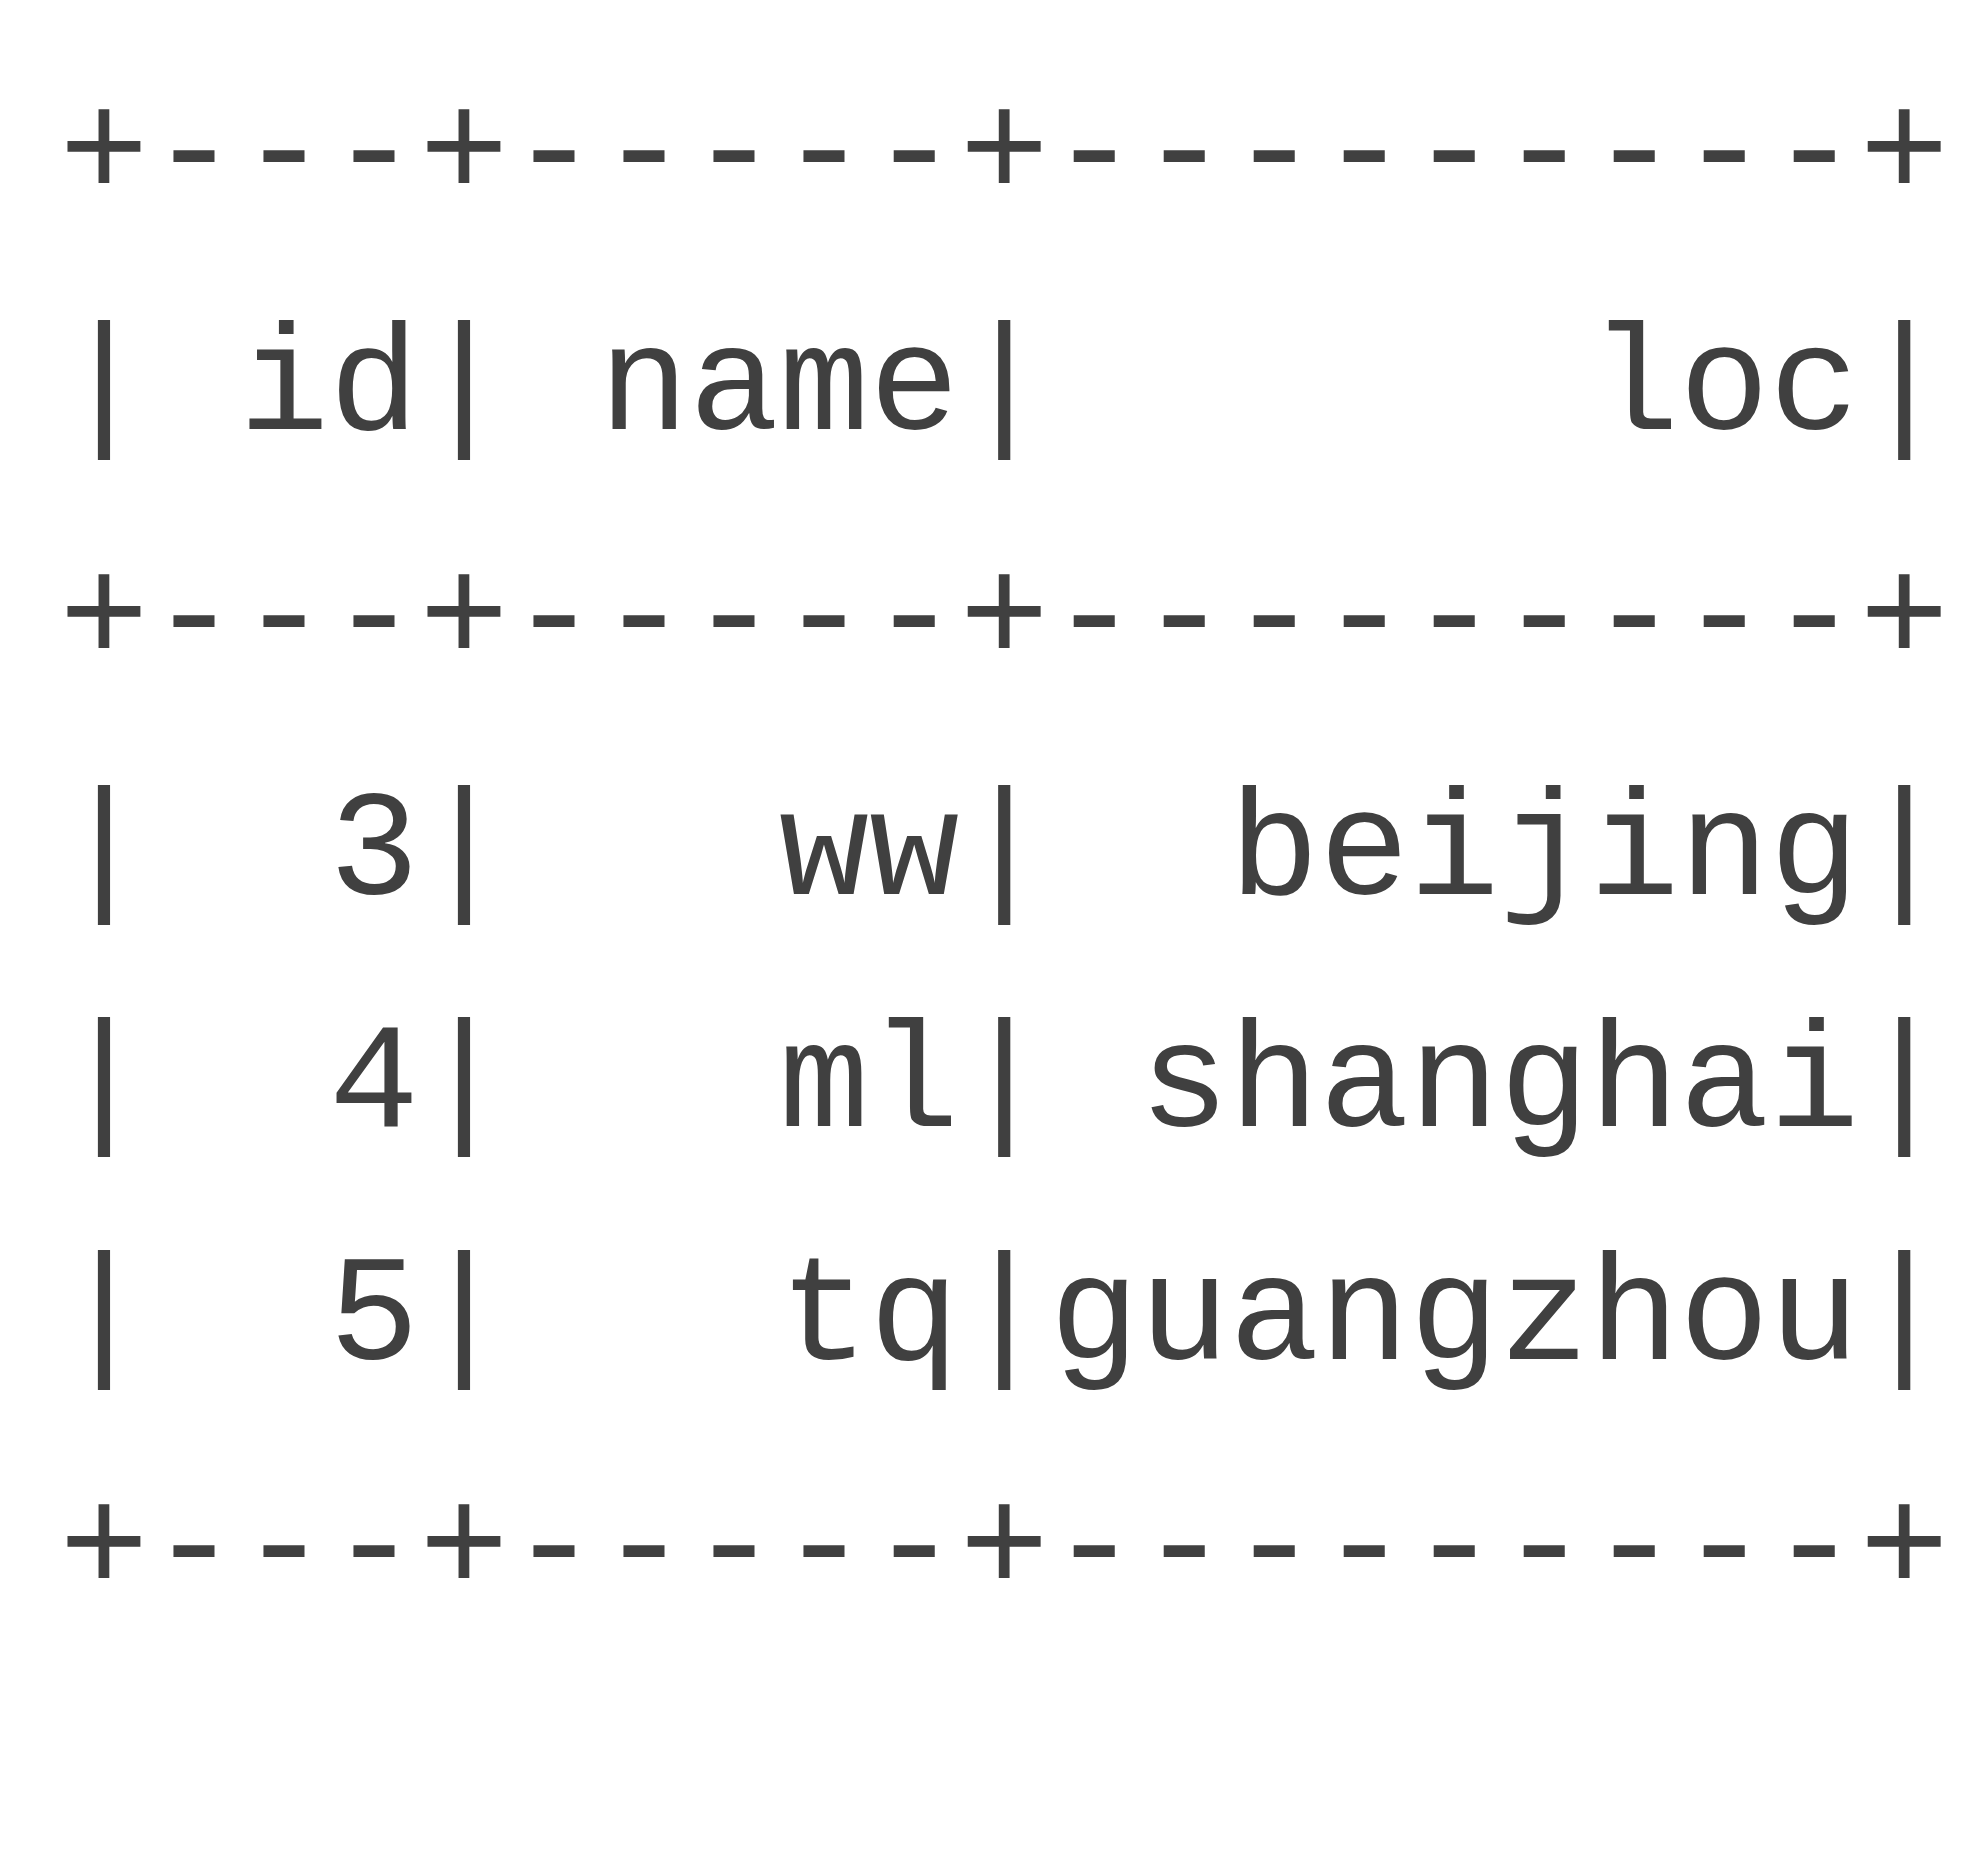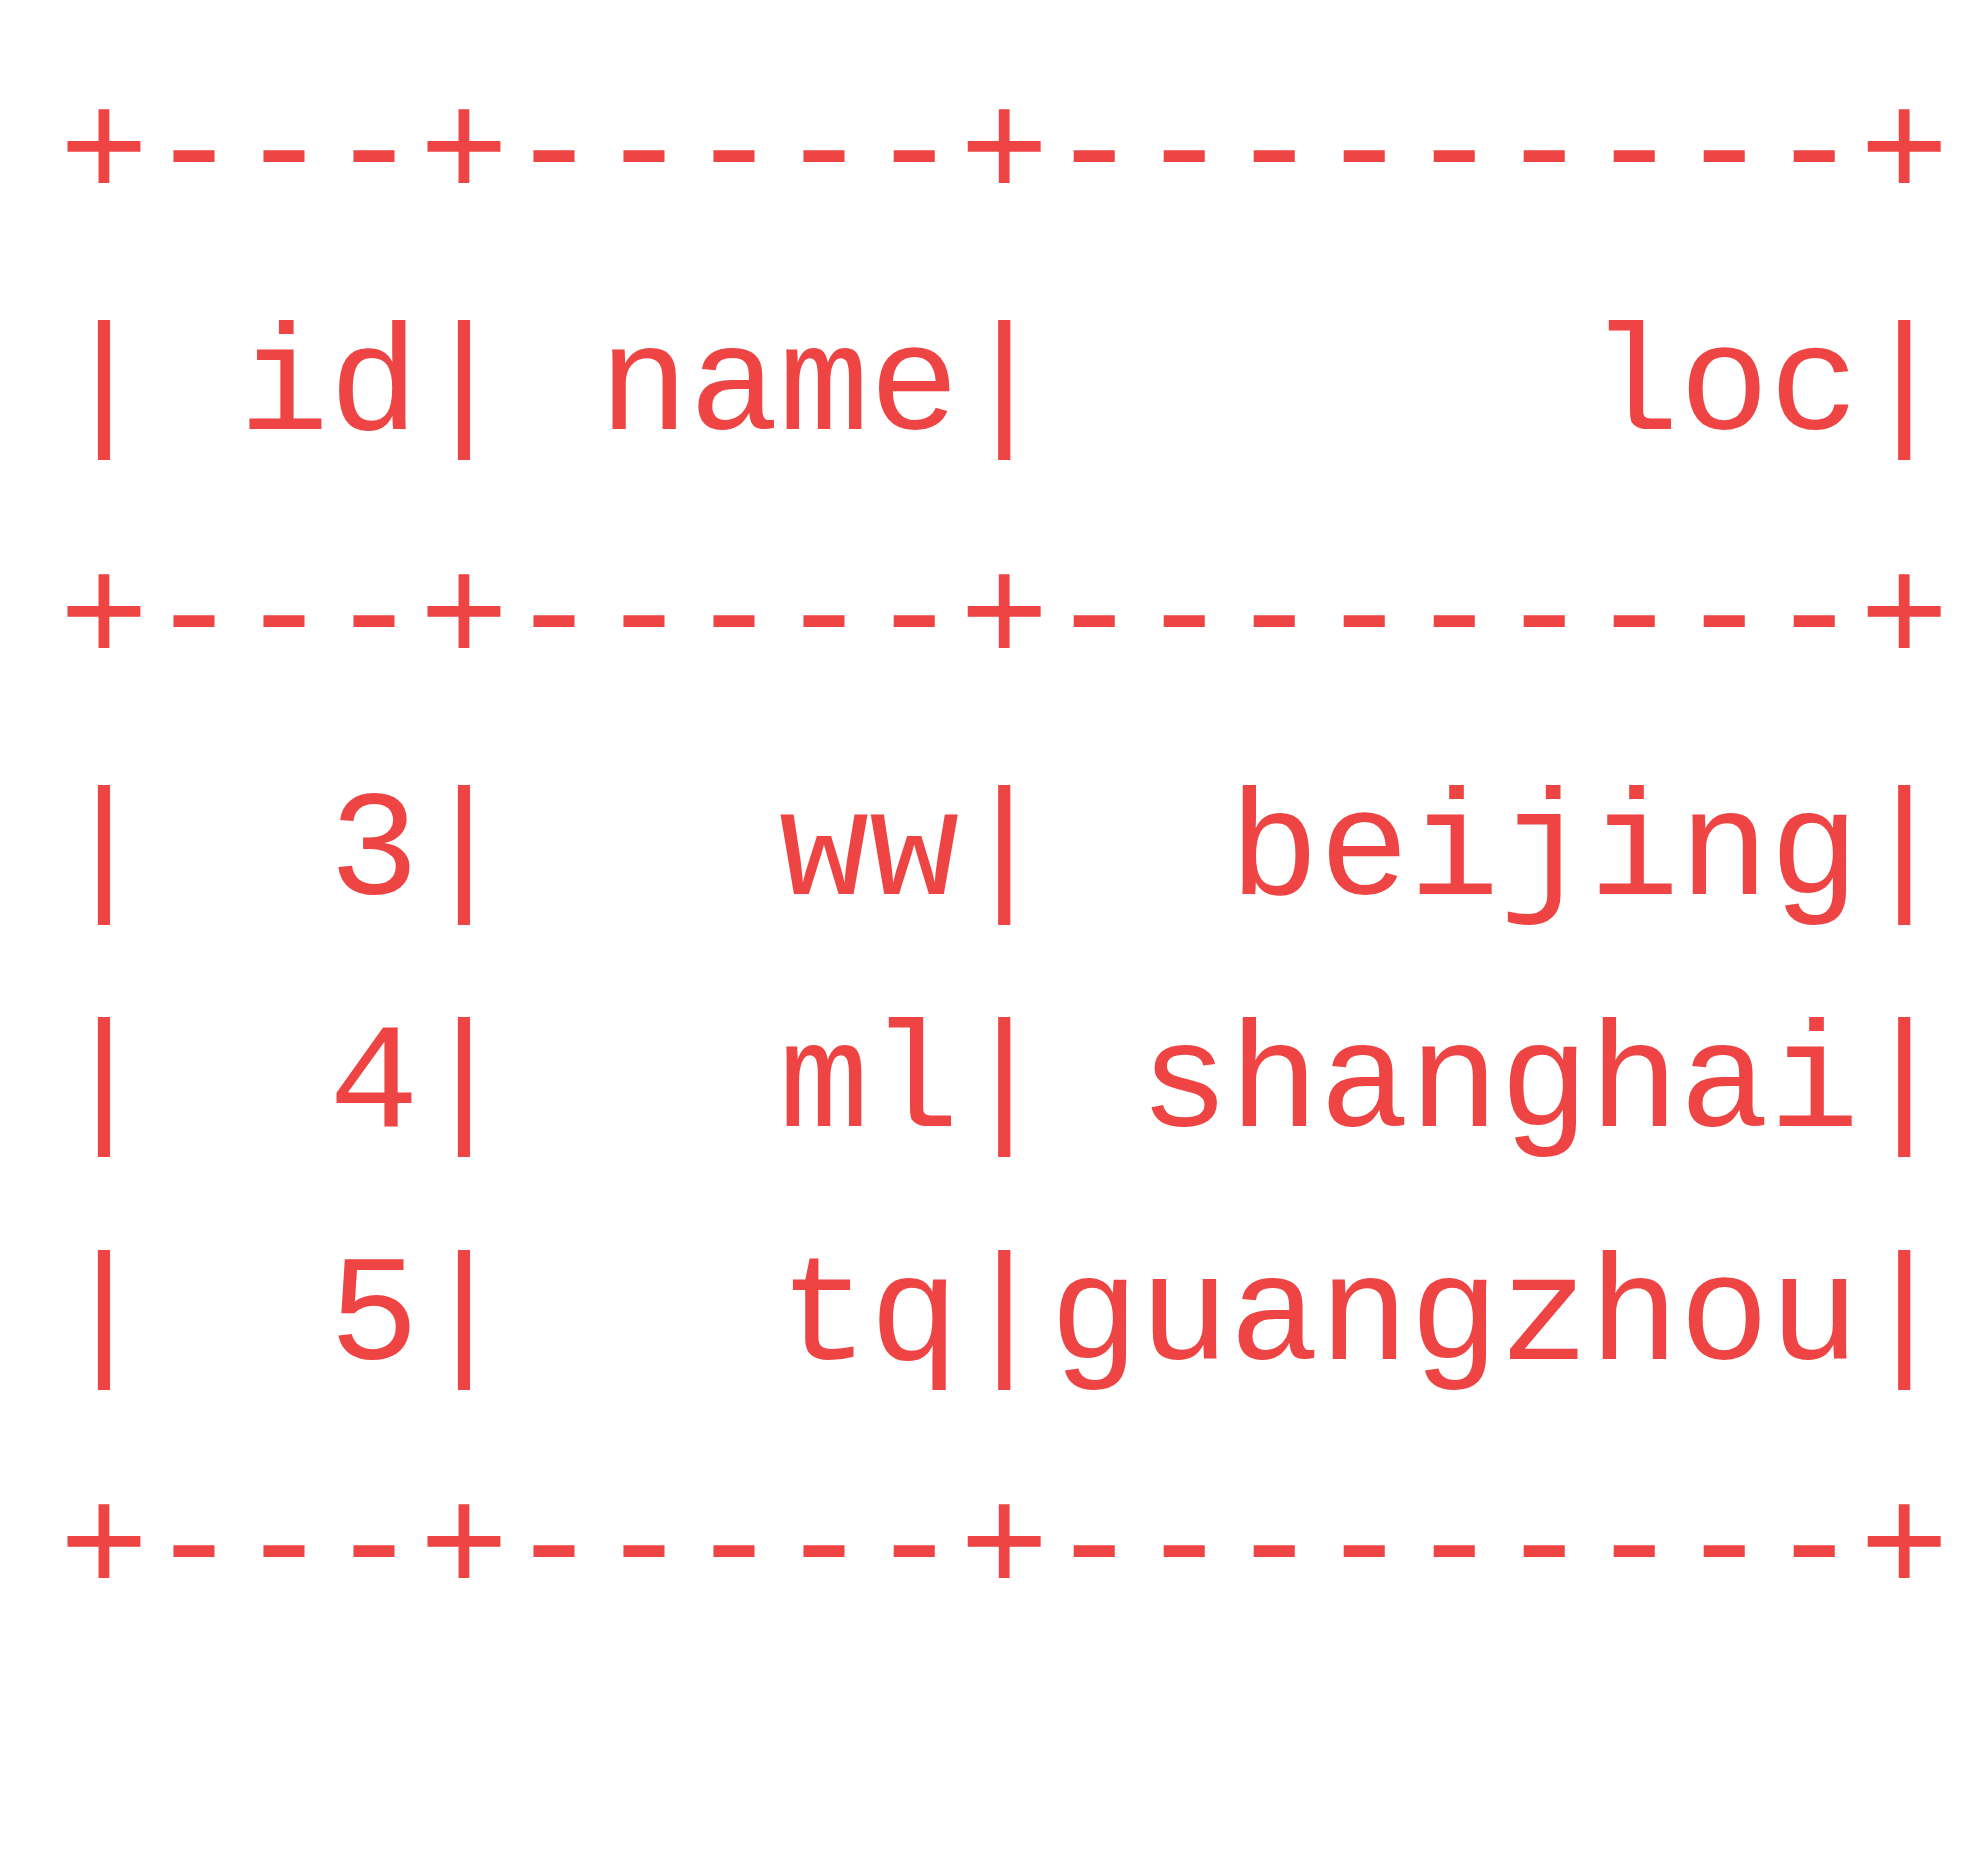--- a/index.html
+++ b/index.html
@@ -8,21 +8,21 @@
     width: 1980px;
     height: 1863px;
     background: #ffffff;
   }
   pre.table {
     margin: 0;
     padding: 40px 59px;
     font-family: "Consolas", "Courier New", monospace;
     font-size: 150px;
     line-height: 1.55;
-    color: #ef4444;
+    color: #404040;
     white-space: pre;
     letter-spacing: 0px;
   }
 </style>
 </head>
 <body>
 
 <pre class="table"><span>+---+-----+---------+</span>
 <span>| id| name|      loc|</span>
 <span>+---+-----+---------+</span>

